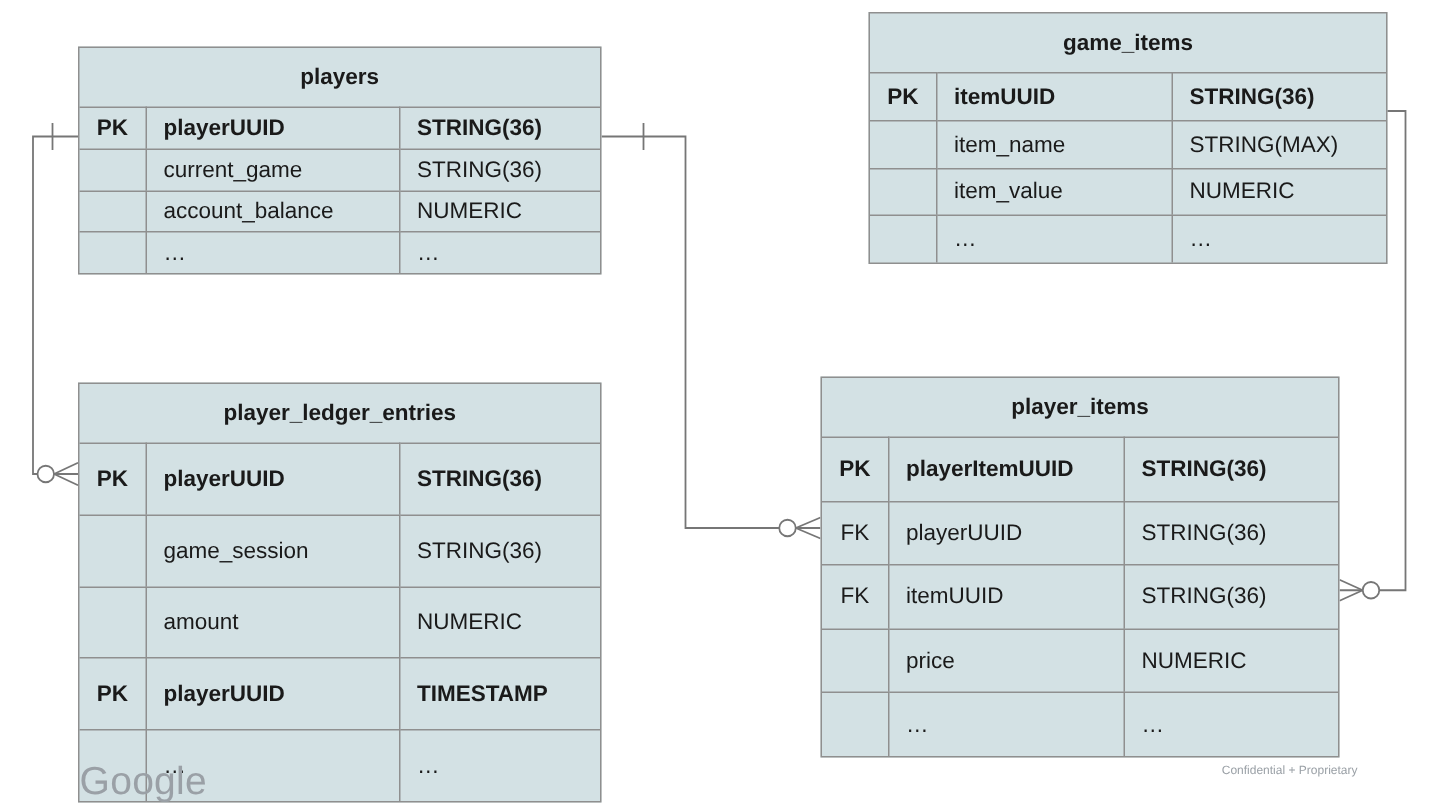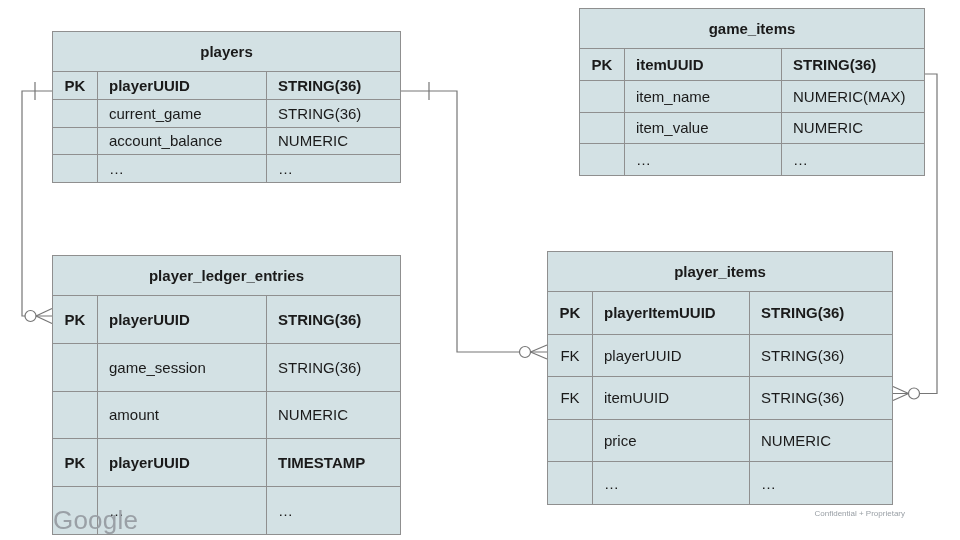--- a/index.html
+++ b/index.html
@@ -125,21 +125,21 @@
   <div class="tbl" id="tbl-game-items">
     <div class="title">game_items</div>
     <div class="row b">
       <div class="c key">PK</div>
       <div class="c name">itemUUID</div>
       <div class="c type">STRING(36)</div>
     </div>
     <div class="row">
       <div class="c key"></div>
       <div class="c name">item_name</div>
-      <div class="c type">NUMERIC(MAX)</div>
+      <div class="c type">STRING(MAX)</div>
     </div>
     <div class="row">
       <div class="c key"></div>
       <div class="c name">item_value</div>
       <div class="c type">NUMERIC</div>
     </div>
     <div class="row">
       <div class="c key"></div>
       <div class="c name">…</div>
       <div class="c type">…</div>

